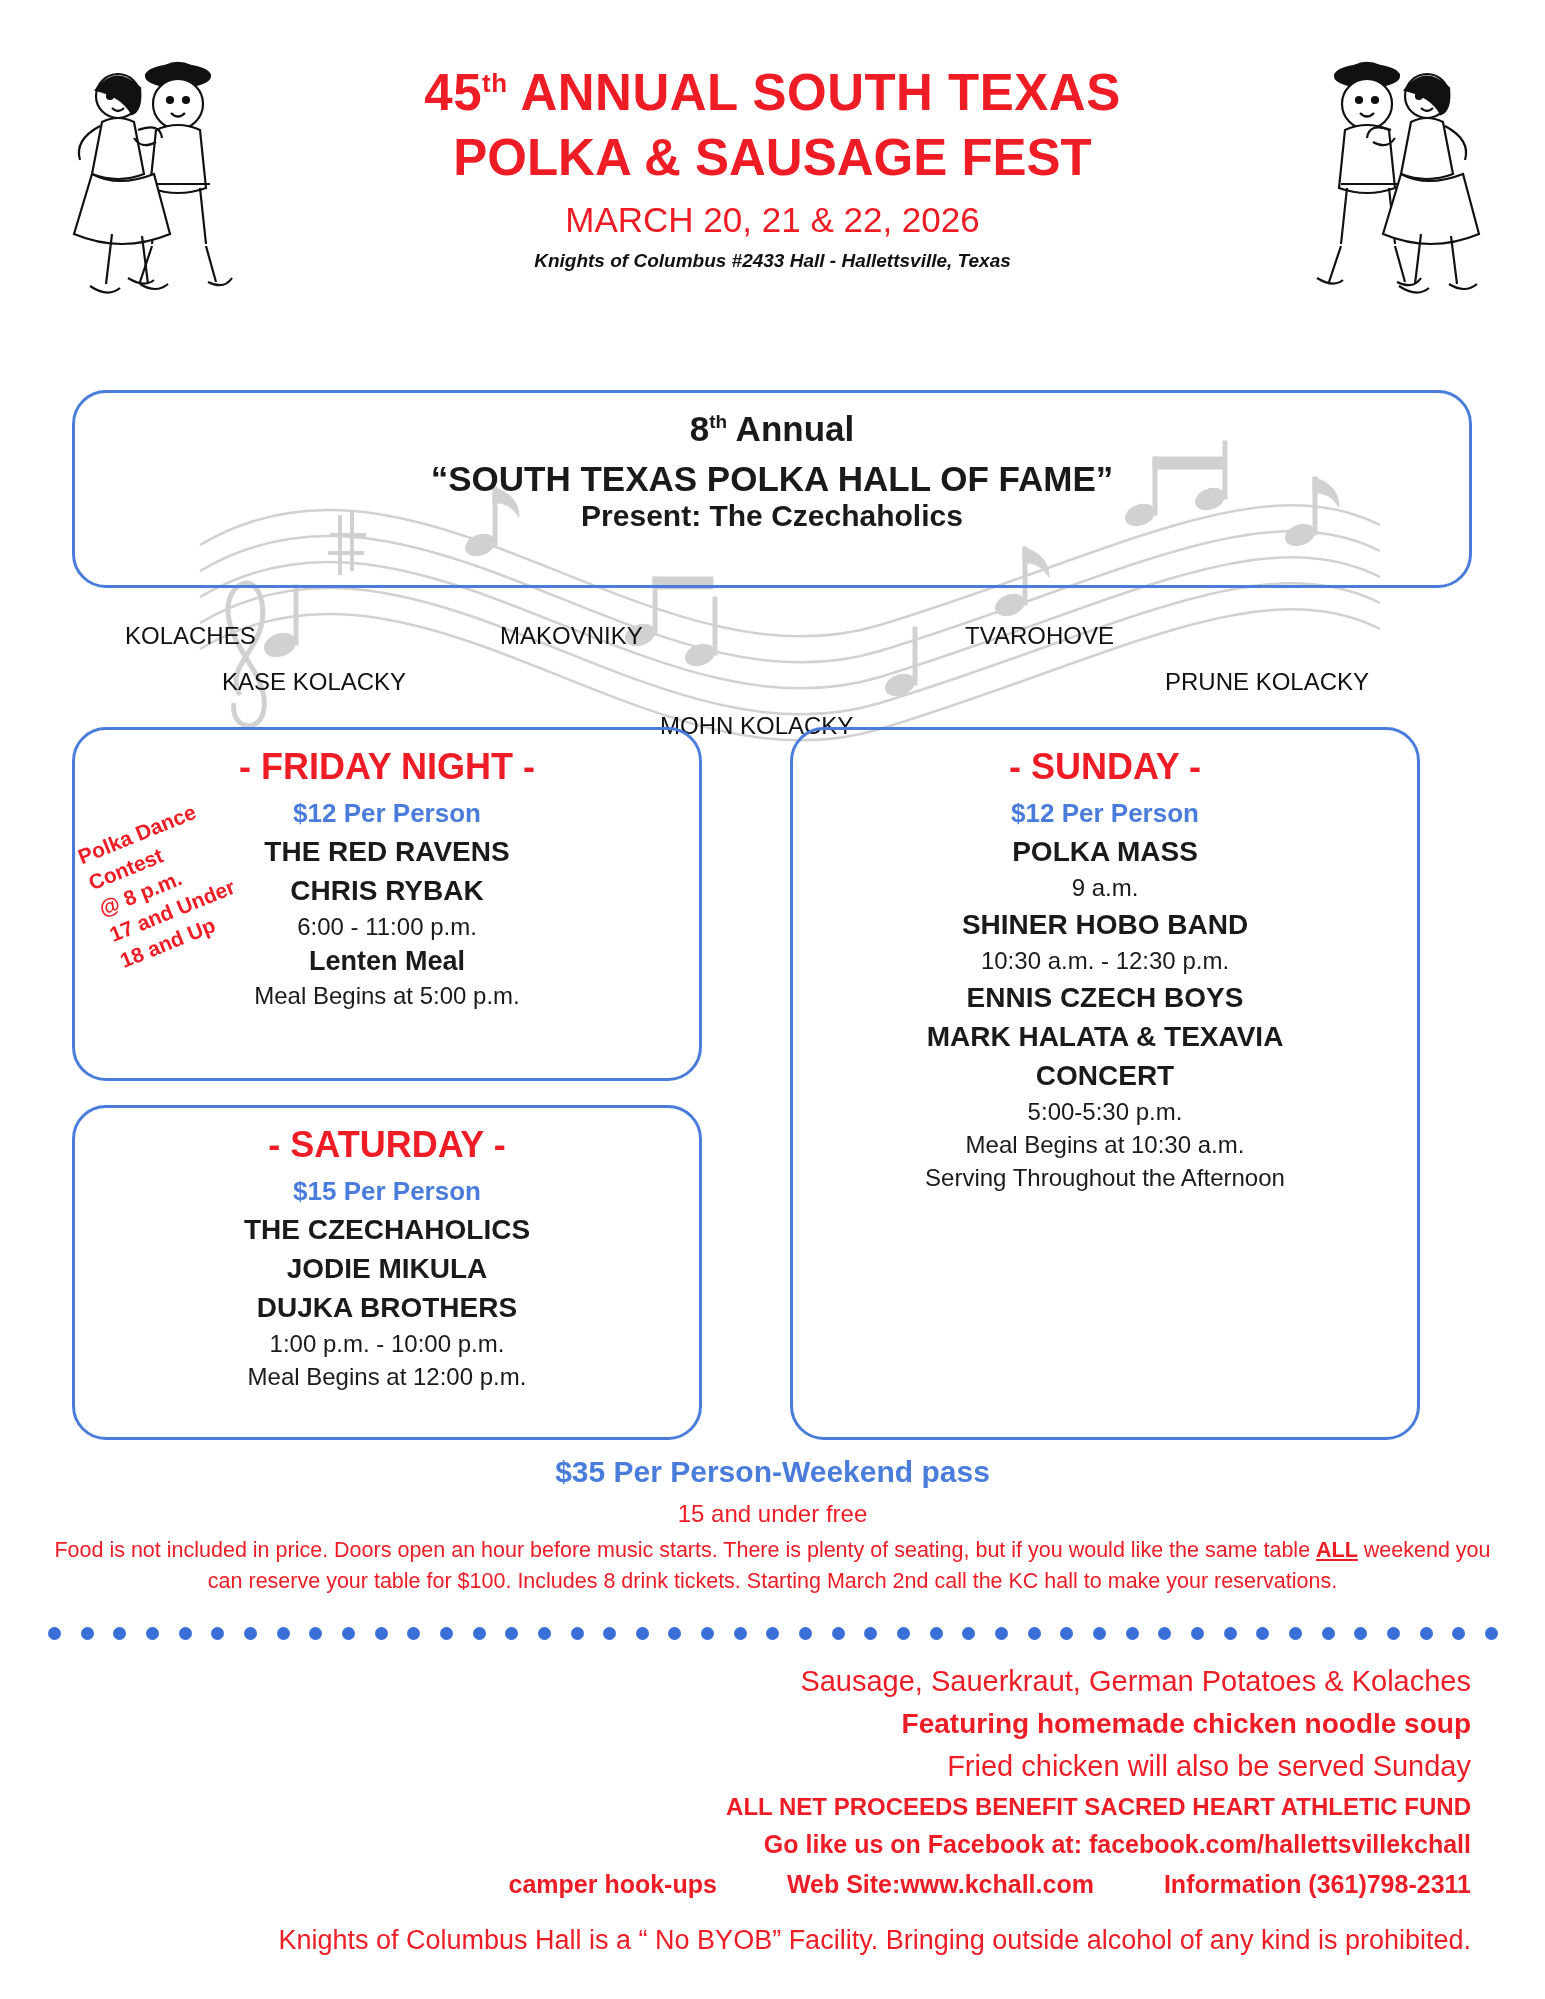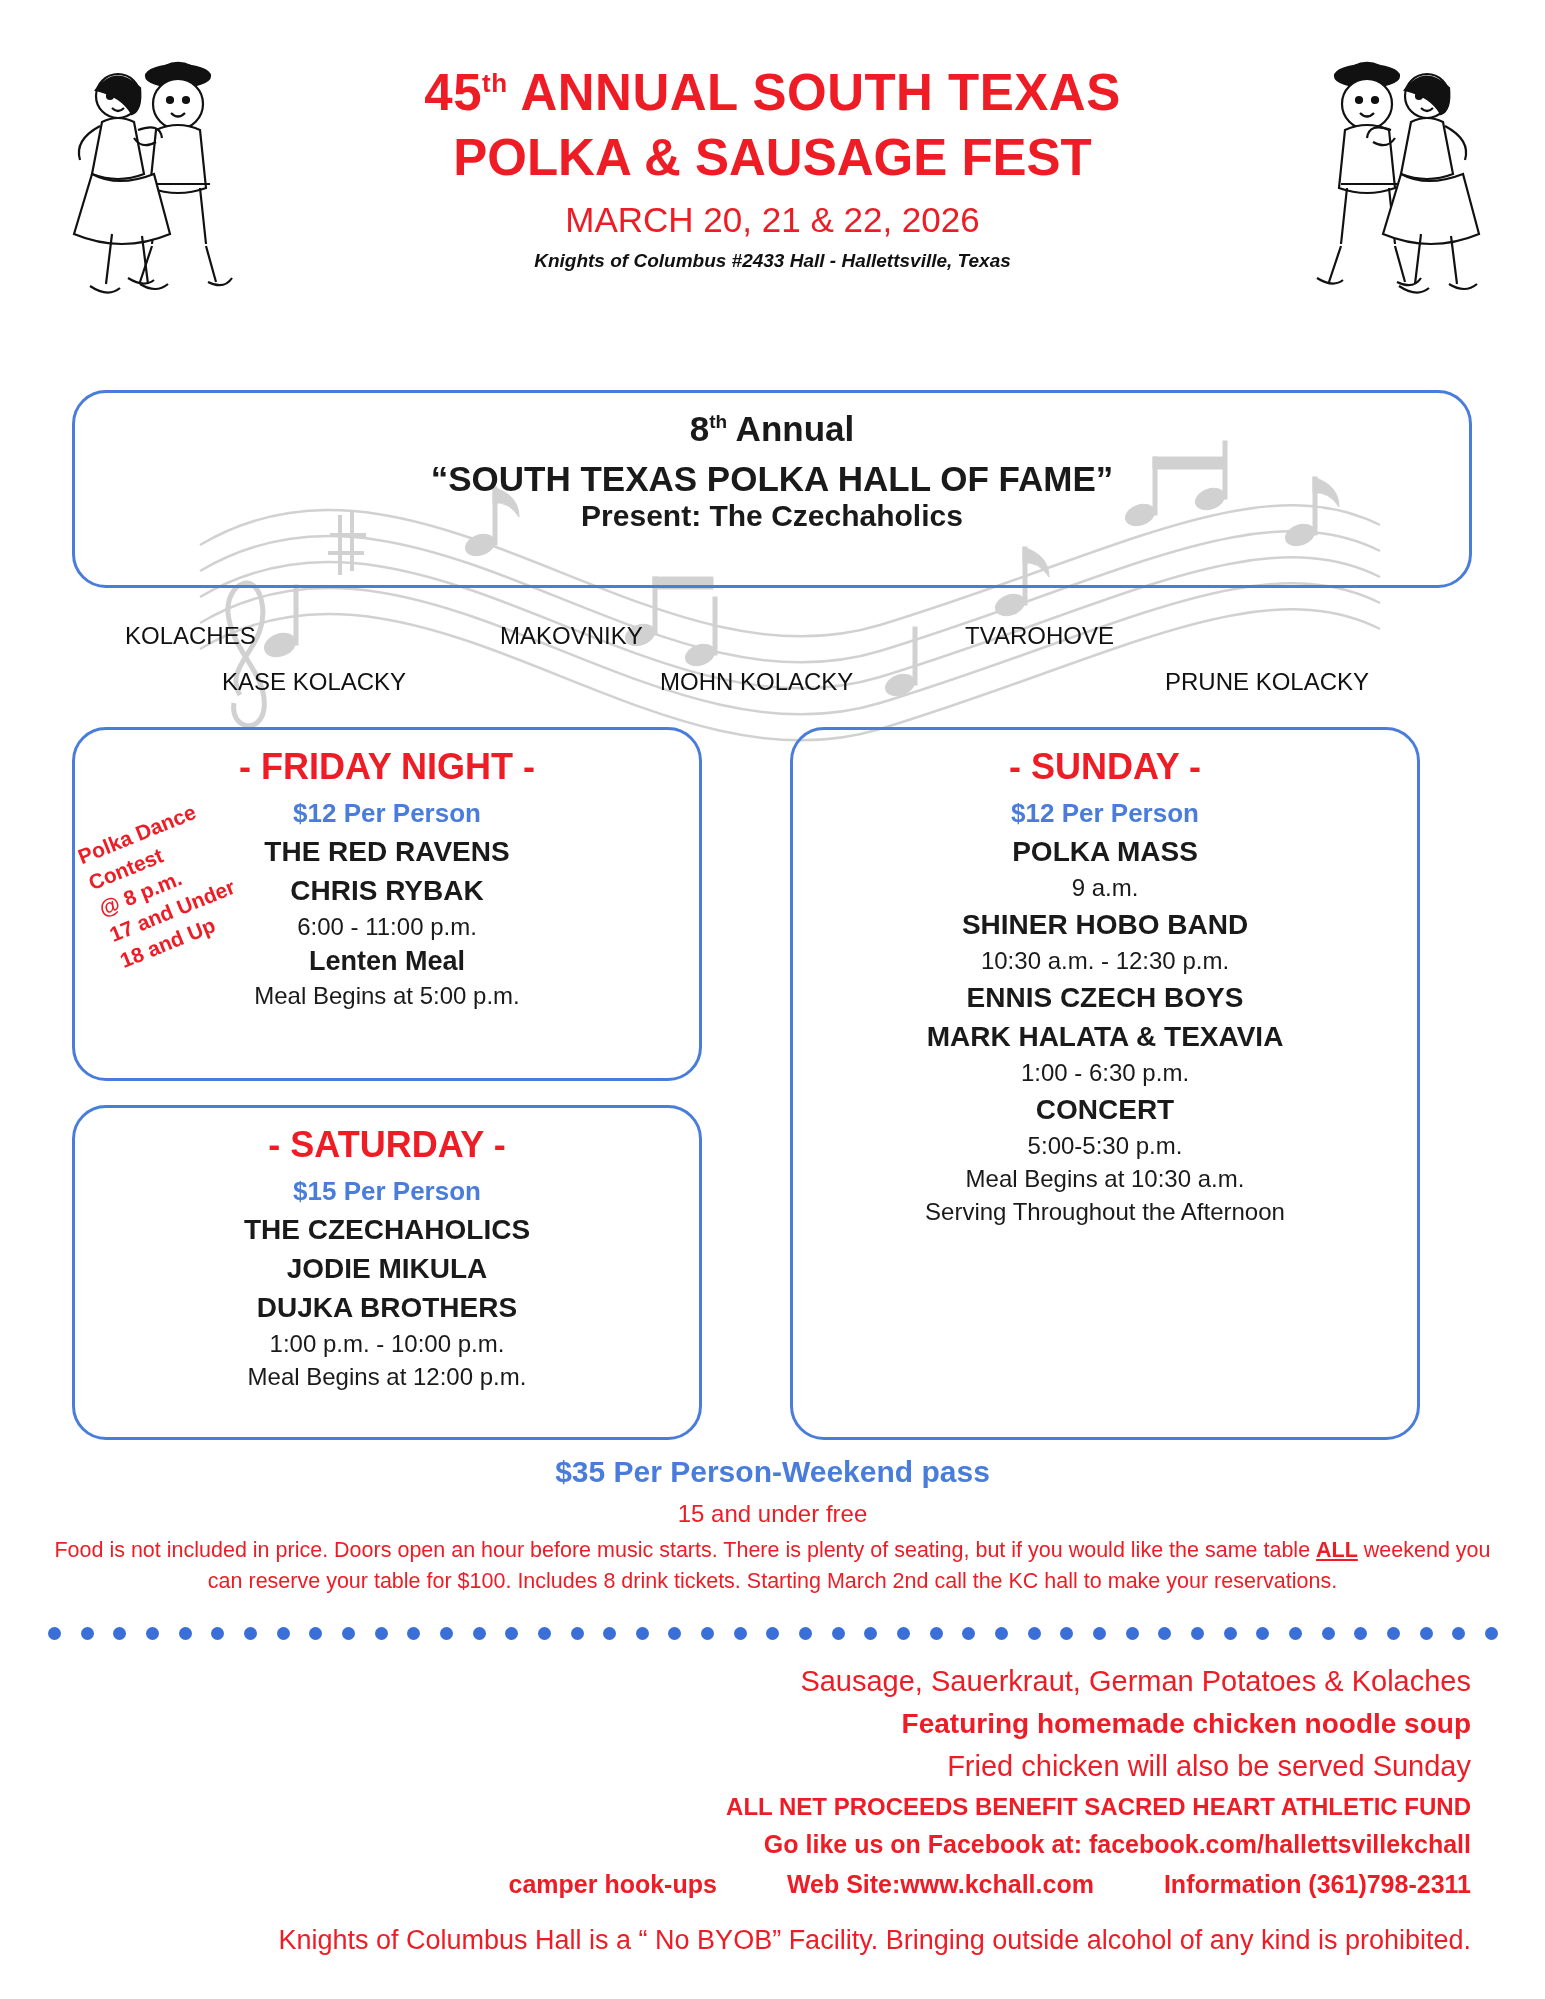--- a/index.html
+++ b/index.html
@@ -215,21 +215,21 @@
     <div class="hof-l3">Present: The Czechaholics</div>
   </div>
 
   <div class="kolache-row krow1">
     <span style="left:125px;">KOLACHES</span>
     <span style="left:500px;">MAKOVNIKY</span>
     <span style="left:965px;">TVAROHOVE</span>
   </div>
   <div class="kolache-row krow2">
     <span style="left:222px;">KASE KOLACKY</span>
-    <span style="left:660px;">MOHN KOLACKY</span>
+    <span style="left:660px;margin-top:44px;">MOHN KOLACKY</span>
     <span style="left:1165px;">PRUNE KOLACKY</span>
   </div>
 
   <div class="box" id="friday-box">
     <div class="day-title">-  FRIDAY NIGHT  -</div>
     <div class="price">$12 Per Person</div>
     <div class="band">THE RED RAVENS</div>
     <div class="band">CHRIS RYBAK</div>
     <div class="time">6:00 - 11:00 p.m.</div>
     <div class="meal b">Lenten Meal</div>
@@ -256,21 +256,20 @@
 
   <div class="box" id="sunday-box">
     <div class="day-title">-  SUNDAY  -</div>
     <div class="price">$12 Per Person</div>
     <div class="band">POLKA MASS</div>
     <div class="time">9 a.m.</div>
     <div class="band">SHINER HOBO BAND</div>
     <div class="time">10:30 a.m. - 12:30 p.m.</div>
     <div class="band">ENNIS CZECH BOYS</div>
     <div class="band">MARK HALATA &amp; TEXAVIA</div>
-    <div class="time">1:00 - 6:30 p.m.</div>
     <div class="band">CONCERT</div>
     <div class="time">5:00-5:30 p.m.</div>
     <div class="meal">Meal Begins at 10:30 a.m.</div>
     <div class="meal">Serving Throughout the Afternoon</div>
   </div>
 
   <div class="weekend">$35 Per Person-Weekend pass</div>
   <div class="under-free">15 and under free</div>
   <div class="fineprint">
     <span>Food is not included in price. Doors open an hour before music starts. There is plenty of seating, but if you would like the same table </span><u>ALL</u><span> weekend you can reserve your table for $100. Includes 8 drink tickets. Starting March 2nd call the KC hall to make your reservations.</span>

